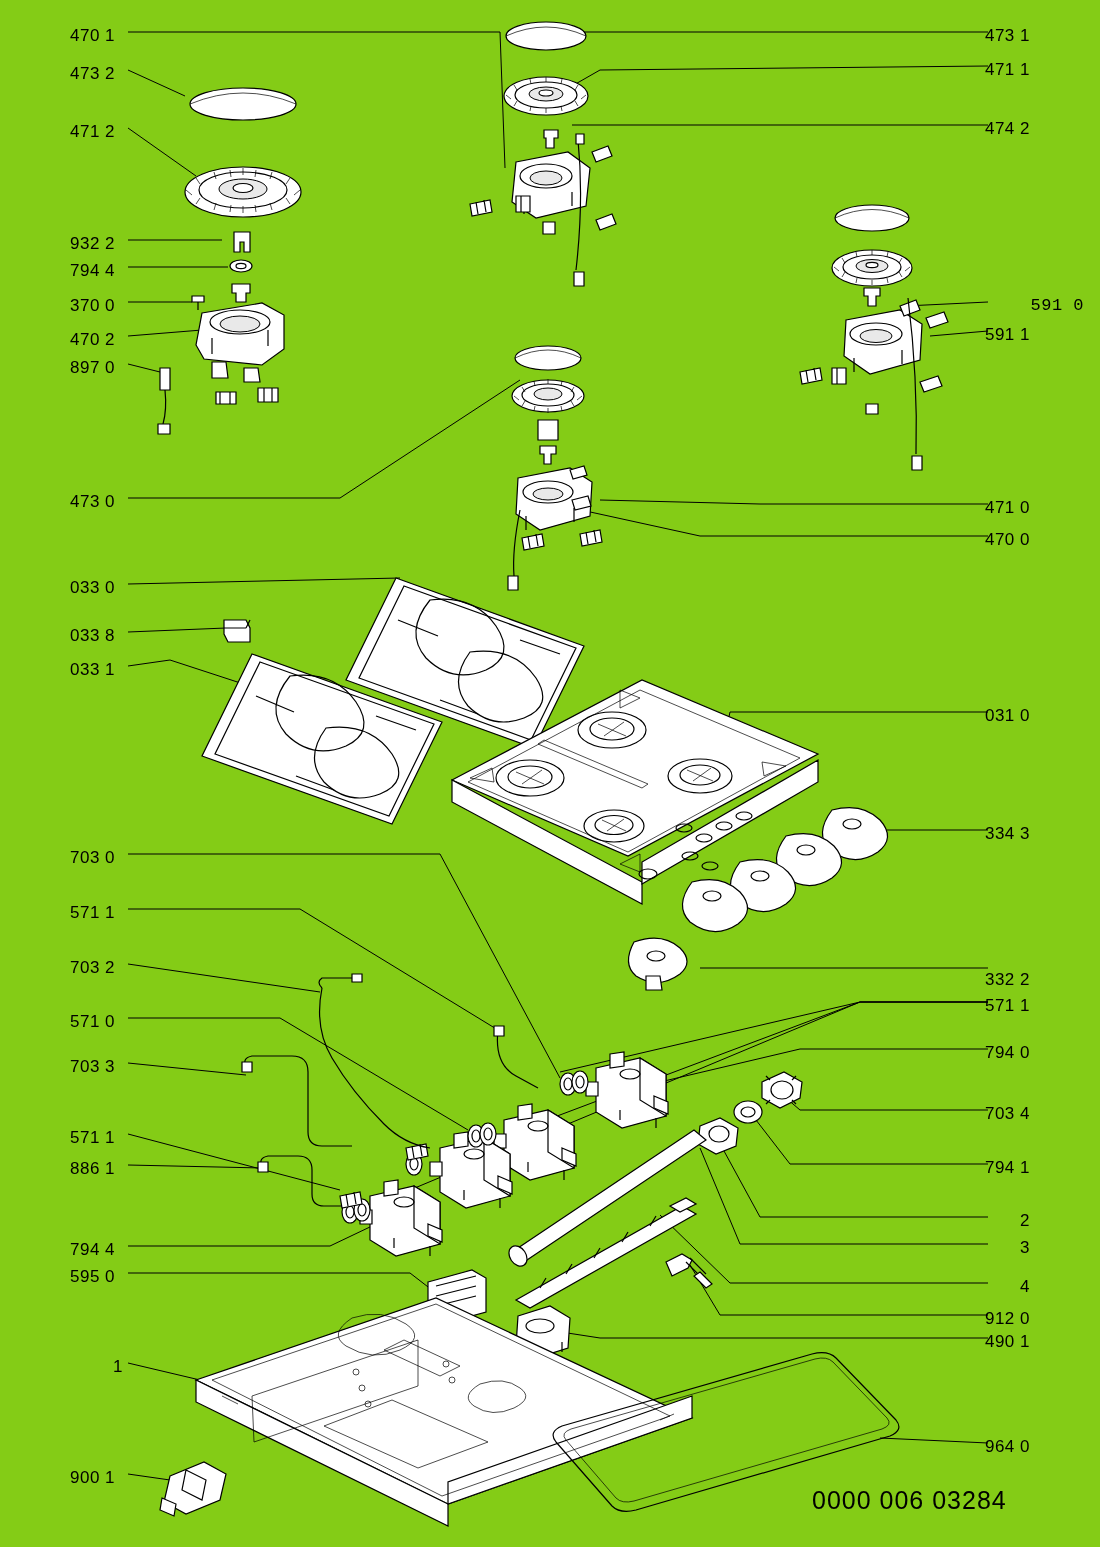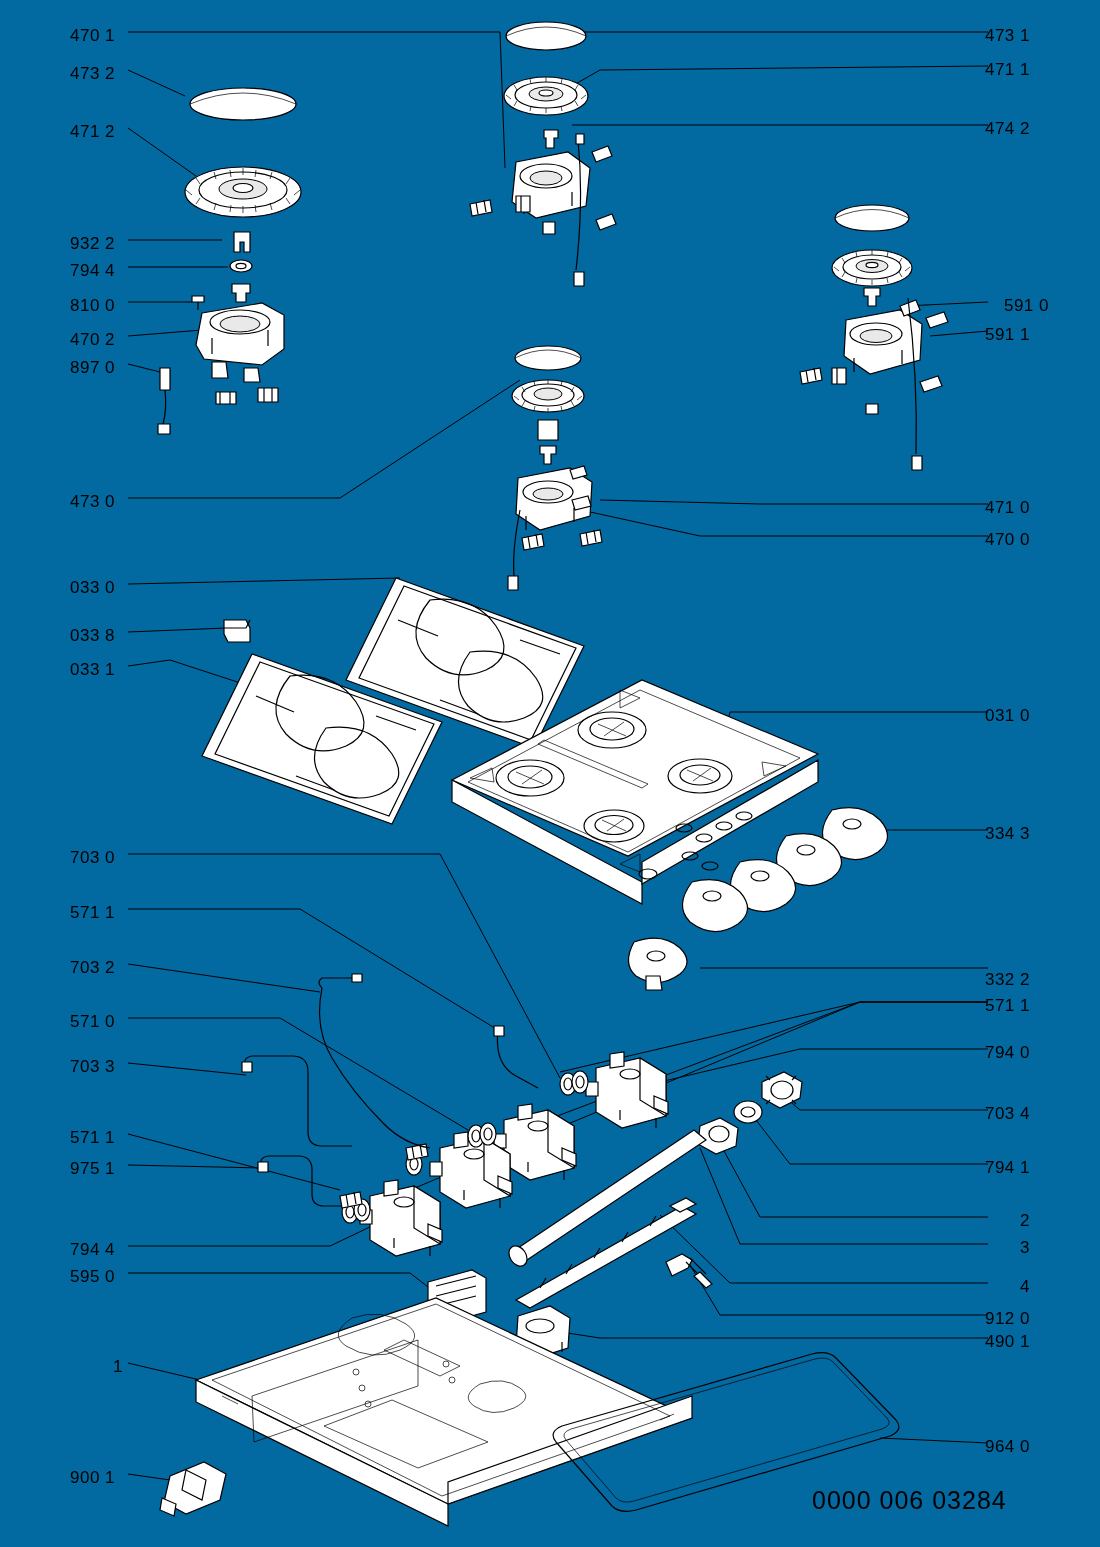--- a/index.html
+++ b/index.html
@@ -7,21 +7,21 @@
     padding: 0;
     background: #ffffff;
   }
   body {
     font-family: "Liberation Sans", sans-serif;
   }
   #sheet {
     position: relative;
     width: 1100px;
     height: 1547px;
-    background: #0369a1;
+    background: #84cc16;
     overflow: hidden;
   }
   .label {
     position: absolute;
     font-size: 17px;
     letter-spacing: 0.5px;
     color: #000000;
     white-space: nowrap;
   }
   .label.right {
@@ -400,43 +400,43 @@
     <path class="pt" d="M556 1442 q-8 -10 6 -16 l250 -72 q16 -4 24 4 l60 62 q8 10 -6 16 l-254 74 q-16 4 -24 -4 z"></path>
     <path class="thin" d="M566 1440 q-6 -7 5 -11 l244 -70 q12 -3 18 3 l54 56 q6 7 -5 11 l-248 72 q-12 3 -18 -3 z"></path>
 
   </svg>
 
   <div class="label" style="left:70px; top:26px;">470 1</div>
   <div class="label" style="left:70px; top:64px;">473 2</div>
   <div class="label" style="left:70px; top:122px;text-align:center;">471 2</div>
   <div class="label" style="left:70px; top:234px;">932 2</div>
   <div class="label" style="left:70px; top:261px;">794 4</div>
-  <div class="label" style="left:70px; top:296px;">810 0</div>
+  <div class="label" style="left:70px; top:296px;">370 0</div>
   <div class="label" style="left:70px; top:330px;">470 2</div>
   <div class="label" style="left:70px; top:358px;">897 0</div>
   <div class="label" style="left:70px; top:492px;">473 0</div>
   <div class="label" style="left:70px; top:578px;">033 0</div>
   <div class="label" style="left:70px; top:626px;">033 8</div>
   <div class="label" style="left:70px; top:660px;">033 1</div>
   <div class="label" style="left:70px; top:848px;">703 0</div>
   <div class="label" style="left:70px; top:903px;">571 1</div>
   <div class="label" style="left:70px; top:958px;">703 2</div>
   <div class="label" style="left:70px; top:1012px;">571 0</div>
   <div class="label" style="left:70px; top:1057px;">703 3</div>
   <div class="label" style="left:70px; top:1128px;">571 1</div>
-  <div class="label" style="left:70px; top:1159px;">975 1</div>
+  <div class="label" style="left:70px; top:1159px;">886 1</div>
   <div class="label" style="left:70px; top:1240px;">794 4</div>
   <div class="label" style="left:70px; top:1267px;">595 0</div>
   <div class="label" style="left:113px; top:1357px;">1</div>
   <div class="label" style="left:70px; top:1468px;">900 1</div>
 
   <div class="label right" style="left:935px; top:26px; width:95px;">473 1</div>
   <div class="label right" style="left:935px; top:60px; width:95px;">471 1</div>
   <div class="label right" style="left:935px; top:119px; width:95px;">474 2</div>
-  <div class="label right" style="left:954px; top:296px; width:95px;">591 0</div>
+  <div class="label right" style="left:989px; top:296px; width:95px;font-family:Liberation Mono, monospace;">591 0</div>
   <div class="label right" style="left:935px; top:325px; width:95px;">591 1</div>
   <div class="label right" style="left:935px; top:498px; width:95px;">471 0</div>
   <div class="label right" style="left:935px; top:530px; width:95px;">470 0</div>
   <div class="label right" style="left:935px; top:706px; width:95px;">031 0</div>
   <div class="label right" style="left:935px; top:824px; width:95px;">334 3</div>
   <div class="label right" style="left:935px; top:962px; width:95px;margin-top:8px;">332 2</div>
   <div class="label right" style="left:935px; top:996px; width:95px;">571 1</div>
   <div class="label right" style="left:935px; top:1043px; width:95px;">794 0</div>
   <div class="label right" style="left:935px; top:1104px; width:95px;">703 4</div>
   <div class="label right" style="left:935px; top:1158px; width:95px;">794 1</div>

